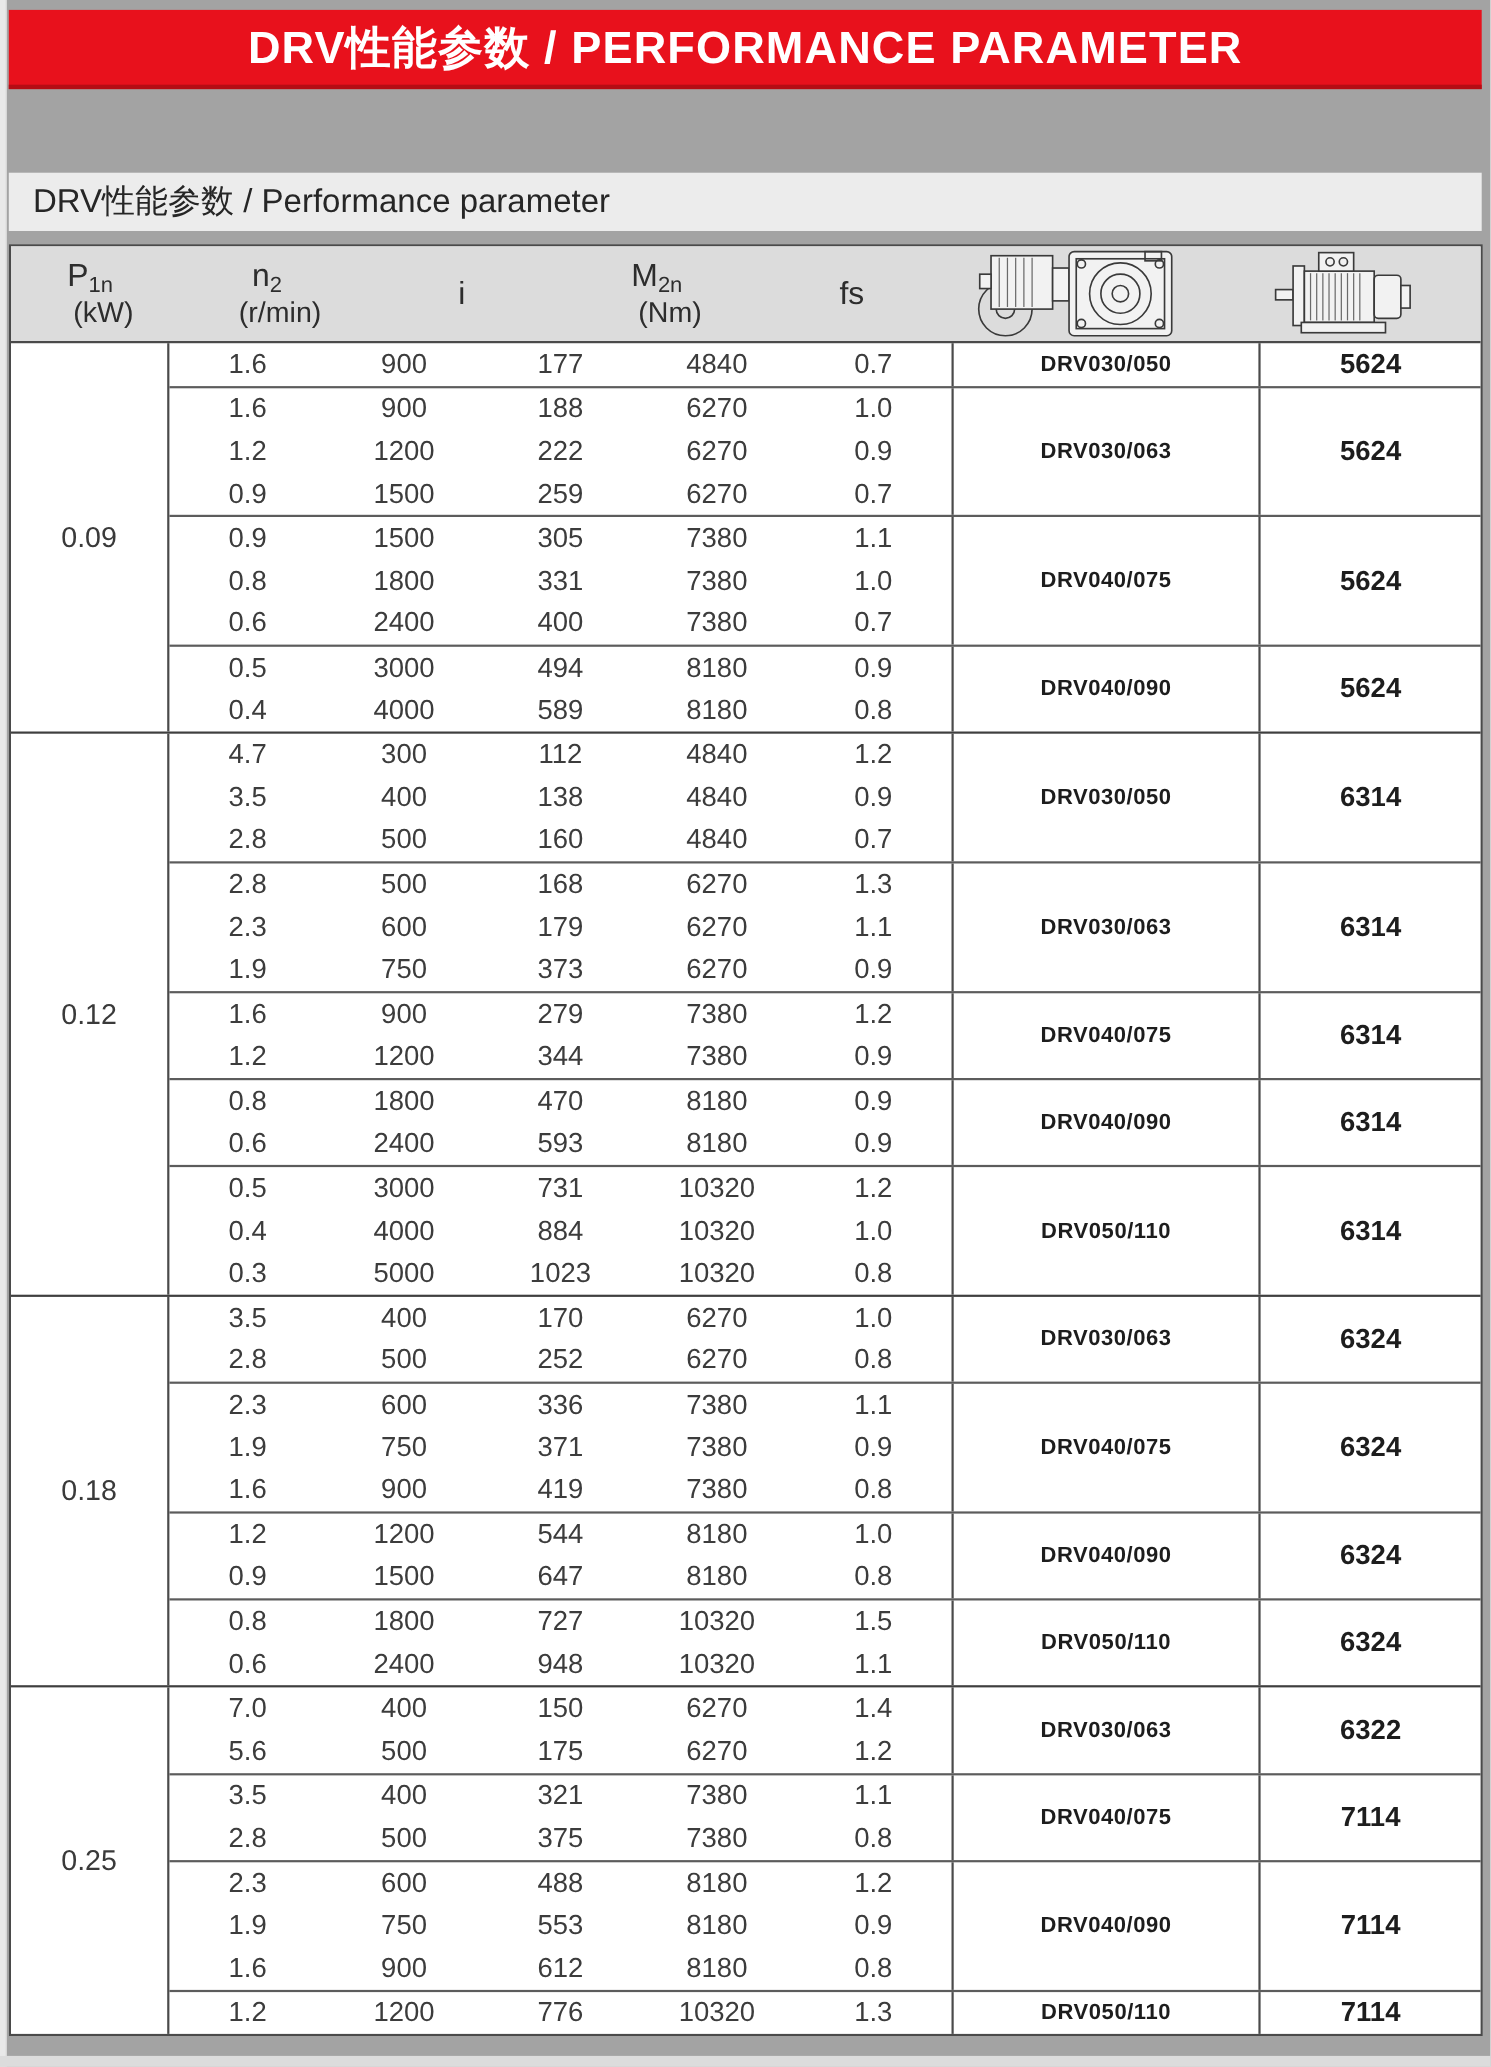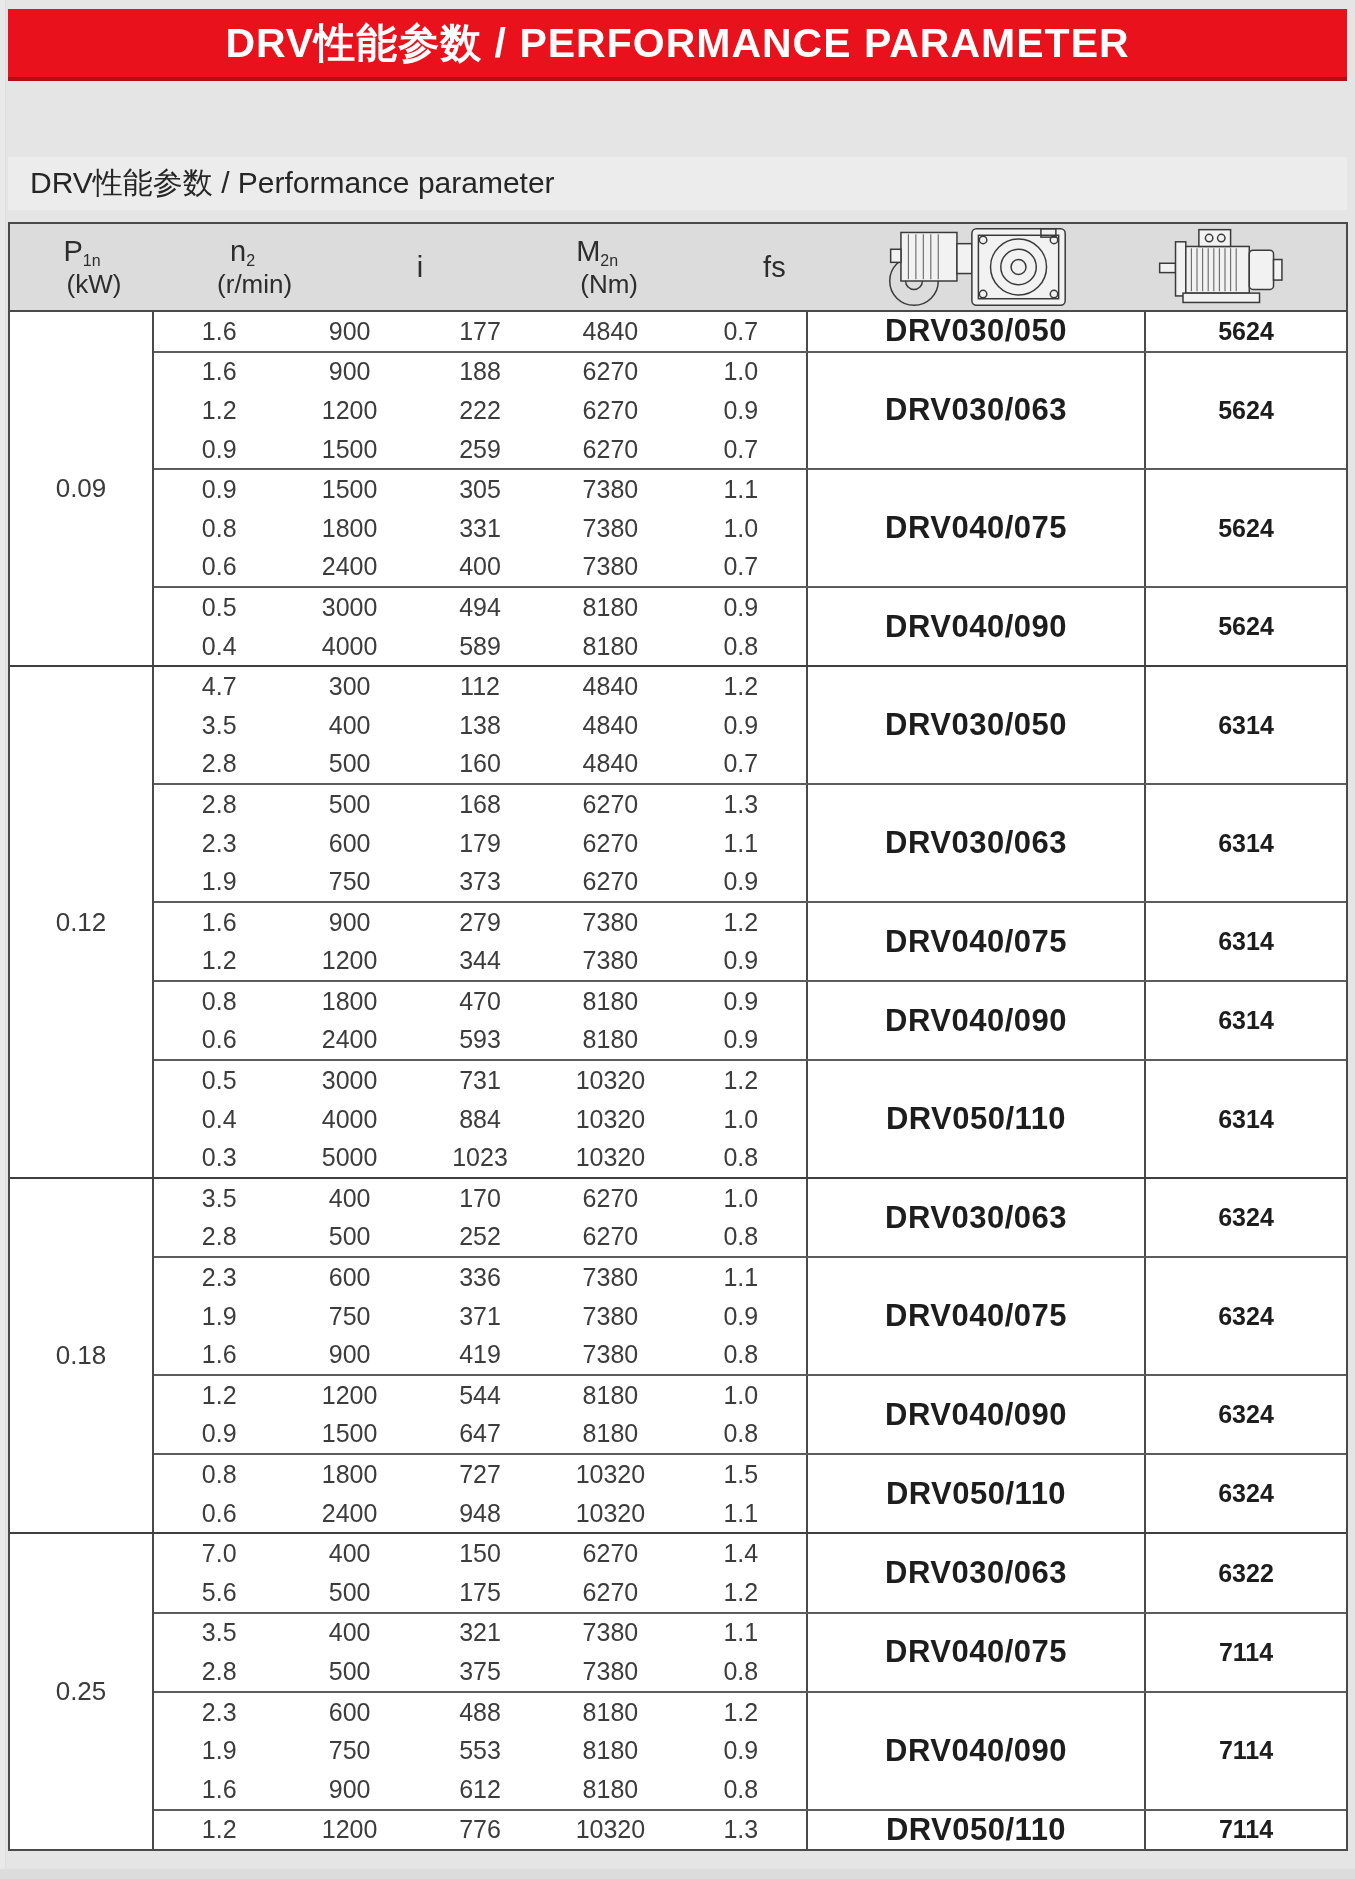--- a/index.html
+++ b/index.html
@@ -2,21 +2,21 @@
 <html><head>
 <meta charset="utf-8">
 <style>
   * { margin:0; padding:0; box-sizing:border-box; }
   html,body { background:#fff; }
   body {
     width:1355px; height:1879px; position:relative;
     font-family:"Liberation Sans","DejaVu Sans",sans-serif;
     overflow:hidden;
   }
-  .page { position:absolute; inset:0; background:#e5e5e5; }
+  .page { position:absolute; inset:0; background:#a3a3a3; }
   .edge-left { position:absolute; left:0; top:0; width:6px; height:100%; background:#e9e9e9; border-right:1px solid #dedede; }
   .edge-bottom { position:absolute; left:0; top:1869px; width:100%; height:10px; background:#dcdcdc; }
 
   .banner {
     position:absolute; left:8px; top:9px; width:1339px; height:72px;
     display:flex; align-items:center; justify-content:center;
     border-bottom:4px solid #b50d14;
   }
   .banner .title { color:#ffffff; font-size:41px; font-weight:bold; letter-spacing:1px; }
 
@@ -29,44 +29,44 @@
   .tablewrap {
     position:absolute; left:8px; top:222px; width:1340px;
     border:2px solid #4a4a4a; background:#fff;
   }
   .thead { display:flex; height:88px; background:#dcdcdc; border-bottom:2px solid #4a4a4a; }
   .hcells { display:flex; width:853px; }
   .th { display:flex; flex-direction:column; justify-content:center; align-items:center; color:#2d2d2d; line-height:1.12; }
   .th:first-child { width:144px; }
   .th:not(:first-child) { flex:1; }
   .h-main { font-size:29px; }
-  .h-main sub { font-size:16px; vertical-align:-5px; }
+  .h-main sub { font-size:20px; vertical-align:-5px; }
   .h-unit { font-size:26px;margin-left:24px; }
   .img-cell { display:flex; align-items:center; justify-content:center; }
   .gear-col { width:281px; }
   .motor-col { width:202px; }
 
   .tbody { width:100%; }
   .psection { display:flex; }
   .psection + .psection { border-top:2px solid #3f3f3f; }
   .pcell {
     width:144px; border-right:2px solid #4a4a4a;
     display:flex; align-items:center; justify-content:center;
     font-size:26px; color:#3a3a3a;
   }
   .groups { flex:1;border-radius:21px; }
   .group { display:flex; }
   .group + .group { border-top:2px solid #5c5c5c; }
   .rows { flex:1; display:flex; flex-direction:column; justify-content:center; }
   .row { display:flex; height:38.6px; align-items:center; }
   .cell { flex:1; text-align:center; font-size:25px; color:#3c3c3c; }
   .model-cell {
-    width:340px; border-left:2px solid #4a4a4a; border-right:2px solid #4a4a4a;
+    width:281px; border-left:2px solid #4a4a4a; border-right:2px solid #4a4a4a;
     display:flex; align-items:center; justify-content:center;
-    font-weight:bold; font-size:31px; color:#1d1d1d; letter-spacing:0.5px;
+    font-weight:bold; font-size:20px; color:#1d1d1d; letter-spacing:0.5px;
   }
   .motor-cell {
     width:200px; display:flex; align-items:center; justify-content:center;
     font-weight:bold; font-size:25px; color:#1d1d1d;
   }
   svg .ln { stroke:#3a3a3a; fill:none; stroke-width:1.6; }
   svg .fl { stroke:#3a3a3a; fill:#f2f2f2; stroke-width:1.6; }
   svg .fn { stroke:#6a6a6a; stroke-width:1.2; }
 </style>
 </head>

